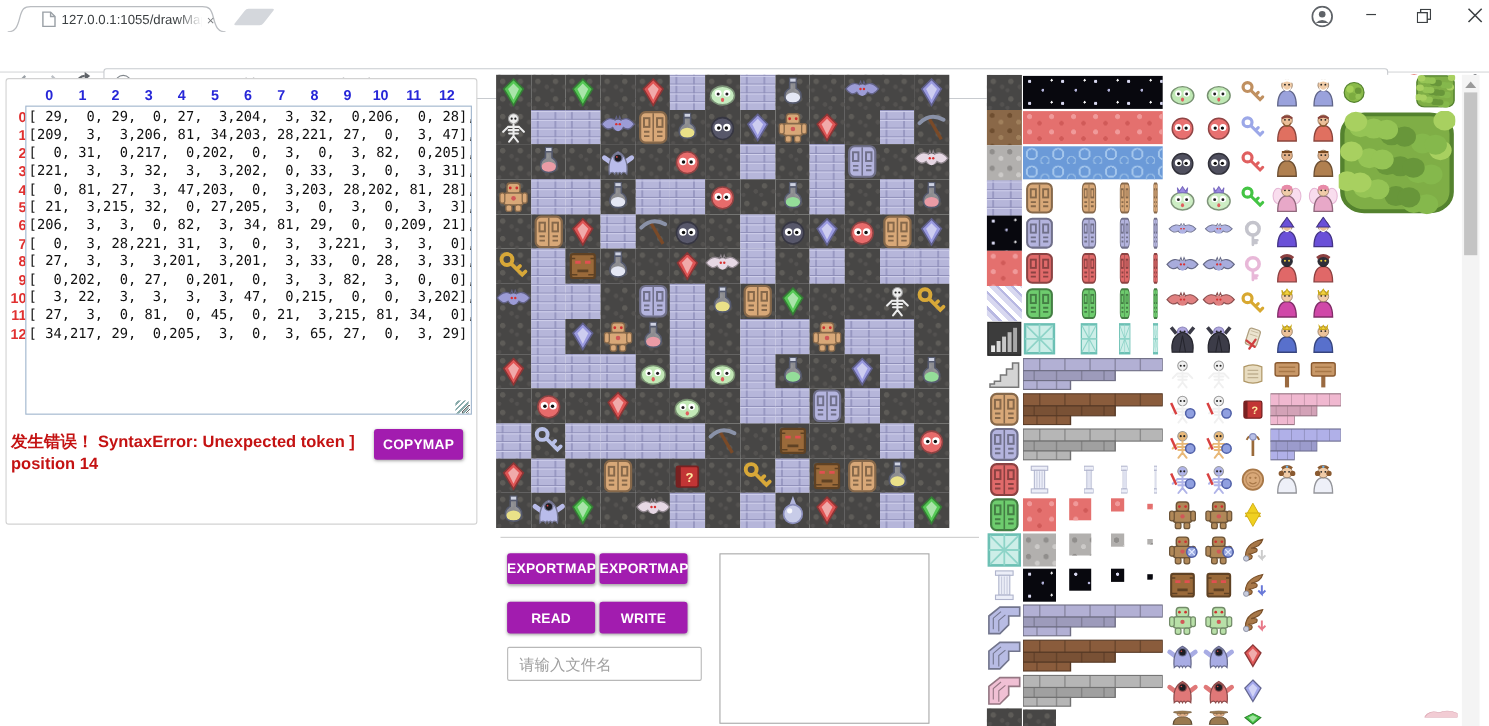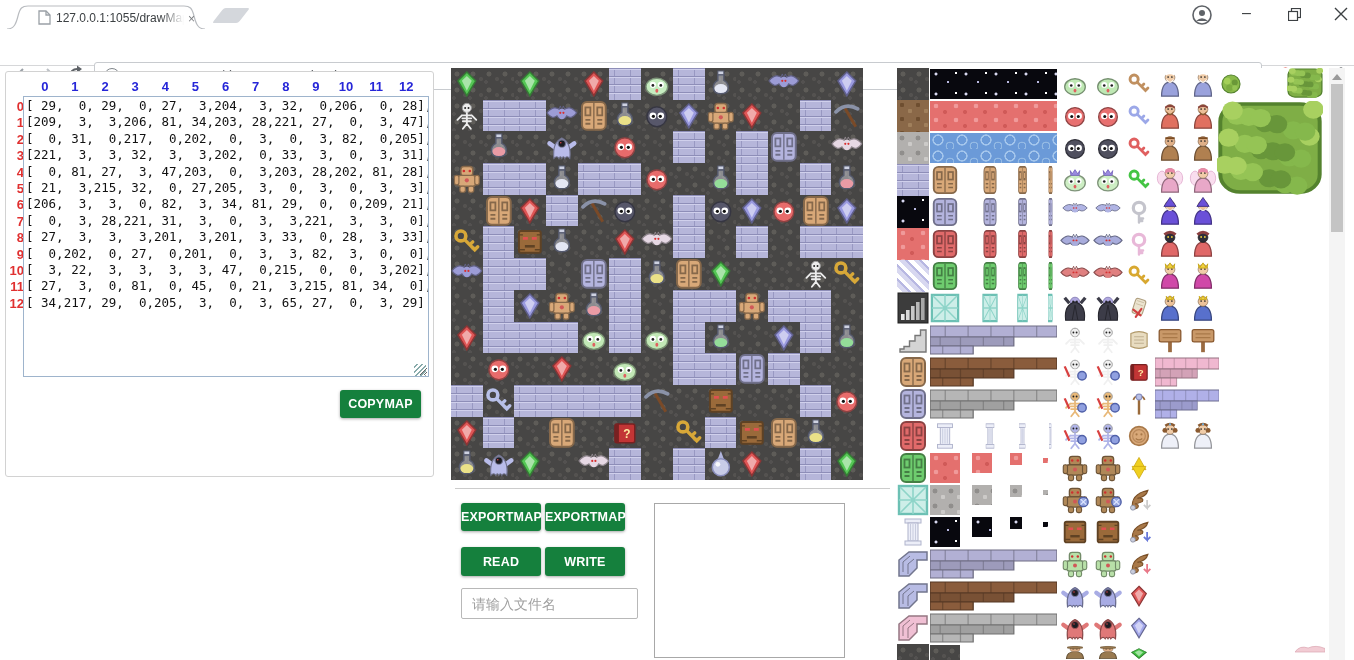--- a/index.html
+++ b/index.html
@@ -34,21 +34,21 @@
     border:1px solid #d2d2d2; border-radius:3px; }
   .colhead { position:absolute; top:7px; font-size:13px; font-weight:bold; color:#2626d8; transform:translateX(-50%); }
   .rowhead { position:absolute; left:0px; width:18px; text-align:right; font-size:13px; font-weight:bold; color:#e03030; }
   #matrix { position:absolute; left:17px; top:24px; width:406px; height:281px; resize:both;
     font-family:"DejaVu Sans Mono", monospace; font-size:12.5px; line-height:16.4px;
     border:1px solid #9eb4cc; padding:1px 2px; white-space:pre; overflow:hidden; color:#111; outline:none; }
   #resize-grip { position:absolute; left:408px; top:292px; width:12px; height:12px;
     background:repeating-linear-gradient(135deg, transparent 0 2px, #8aa 2px 3.5px); }
   #error-msg { position:absolute; left:4px; top:320px; width:334px; font-size:15px; font-weight:bold;
     color:#c41212; line-height:1.35; }
-  .tealbtn { position:absolute; background:#15803d; color:#fff; border:none; border-radius:3px;
+  .tealbtn { position:absolute; background:#a21caf; color:#fff; border:none; border-radius:3px;
     font-family:"Liberation Sans",sans-serif; font-weight:bold; font-size:12.5px;
     box-shadow:0 1px 3px rgba(0,0,0,.35); cursor:pointer; letter-spacing:.2px; }
   #copymap-btn { left:334px; top:318px; width:81px; height:28px; }
 
   
   #mapcanvas { position:absolute; left:451px; top:68px; width:412px; height:412px;
     display:grid; grid-template-columns:repeat(13,1fr); grid-template-rows:repeat(13,1fr); }
   .tile { position:relative; }
   .tile svg { position:absolute; inset:0; width:100%; height:100%; }
 
@@ -210,20 +210,21 @@
 [  0, 81, 27,  3, 47,203,  0,  3,203, 28,202, 81, 28],
 [ 21,  3,215, 32,  0, 27,205,  3,  0,  3,  0,  3,  3],
 [206,  3,  3,  0, 82,  3, 34, 81, 29,  0,  0,209, 21],
 [  0,  3, 28,221, 31,  3,  0,  3,  3,221,  3,  3,  0],
 [ 27,  3,  3,  3,201,  3,201,  3, 33,  0, 28,  3, 33],
 [  0,202,  0, 27,  0,201,  0,  3,  3, 82,  3,  0,  0],
 [  3, 22,  3,  3,  3,  3, 47,  0,215,  0,  0,  3,202],
 [ 27,  3,  0, 81,  0, 45,  0, 21,  3,215, 81, 34,  0],
 [ 34,217, 29,  0,205,  3,  0,  3, 65, 27,  0,  3, 29]</textarea>
   <div id="resize-grip"></div>
+  <div id="error-msg">发生错误！ SyntaxError: Unexpected token ] position 14</div>
   <button class="tealbtn" id="copymap-btn">COPYMAP</button>
 </div>
 
 <div id="mapcanvas">
     <div class="tile tex-dark">
       <svg viewBox="0 0 32 32">
         <polygon points="16,4 25,13 16,28 7,13" fill="#55c855" stroke="#357c35" stroke-width="1.5"></polygon>
         <polygon points="16,8 21,13 16,23 11,13" fill="#aae4aa"></polygon>
       </svg>
     </div>

